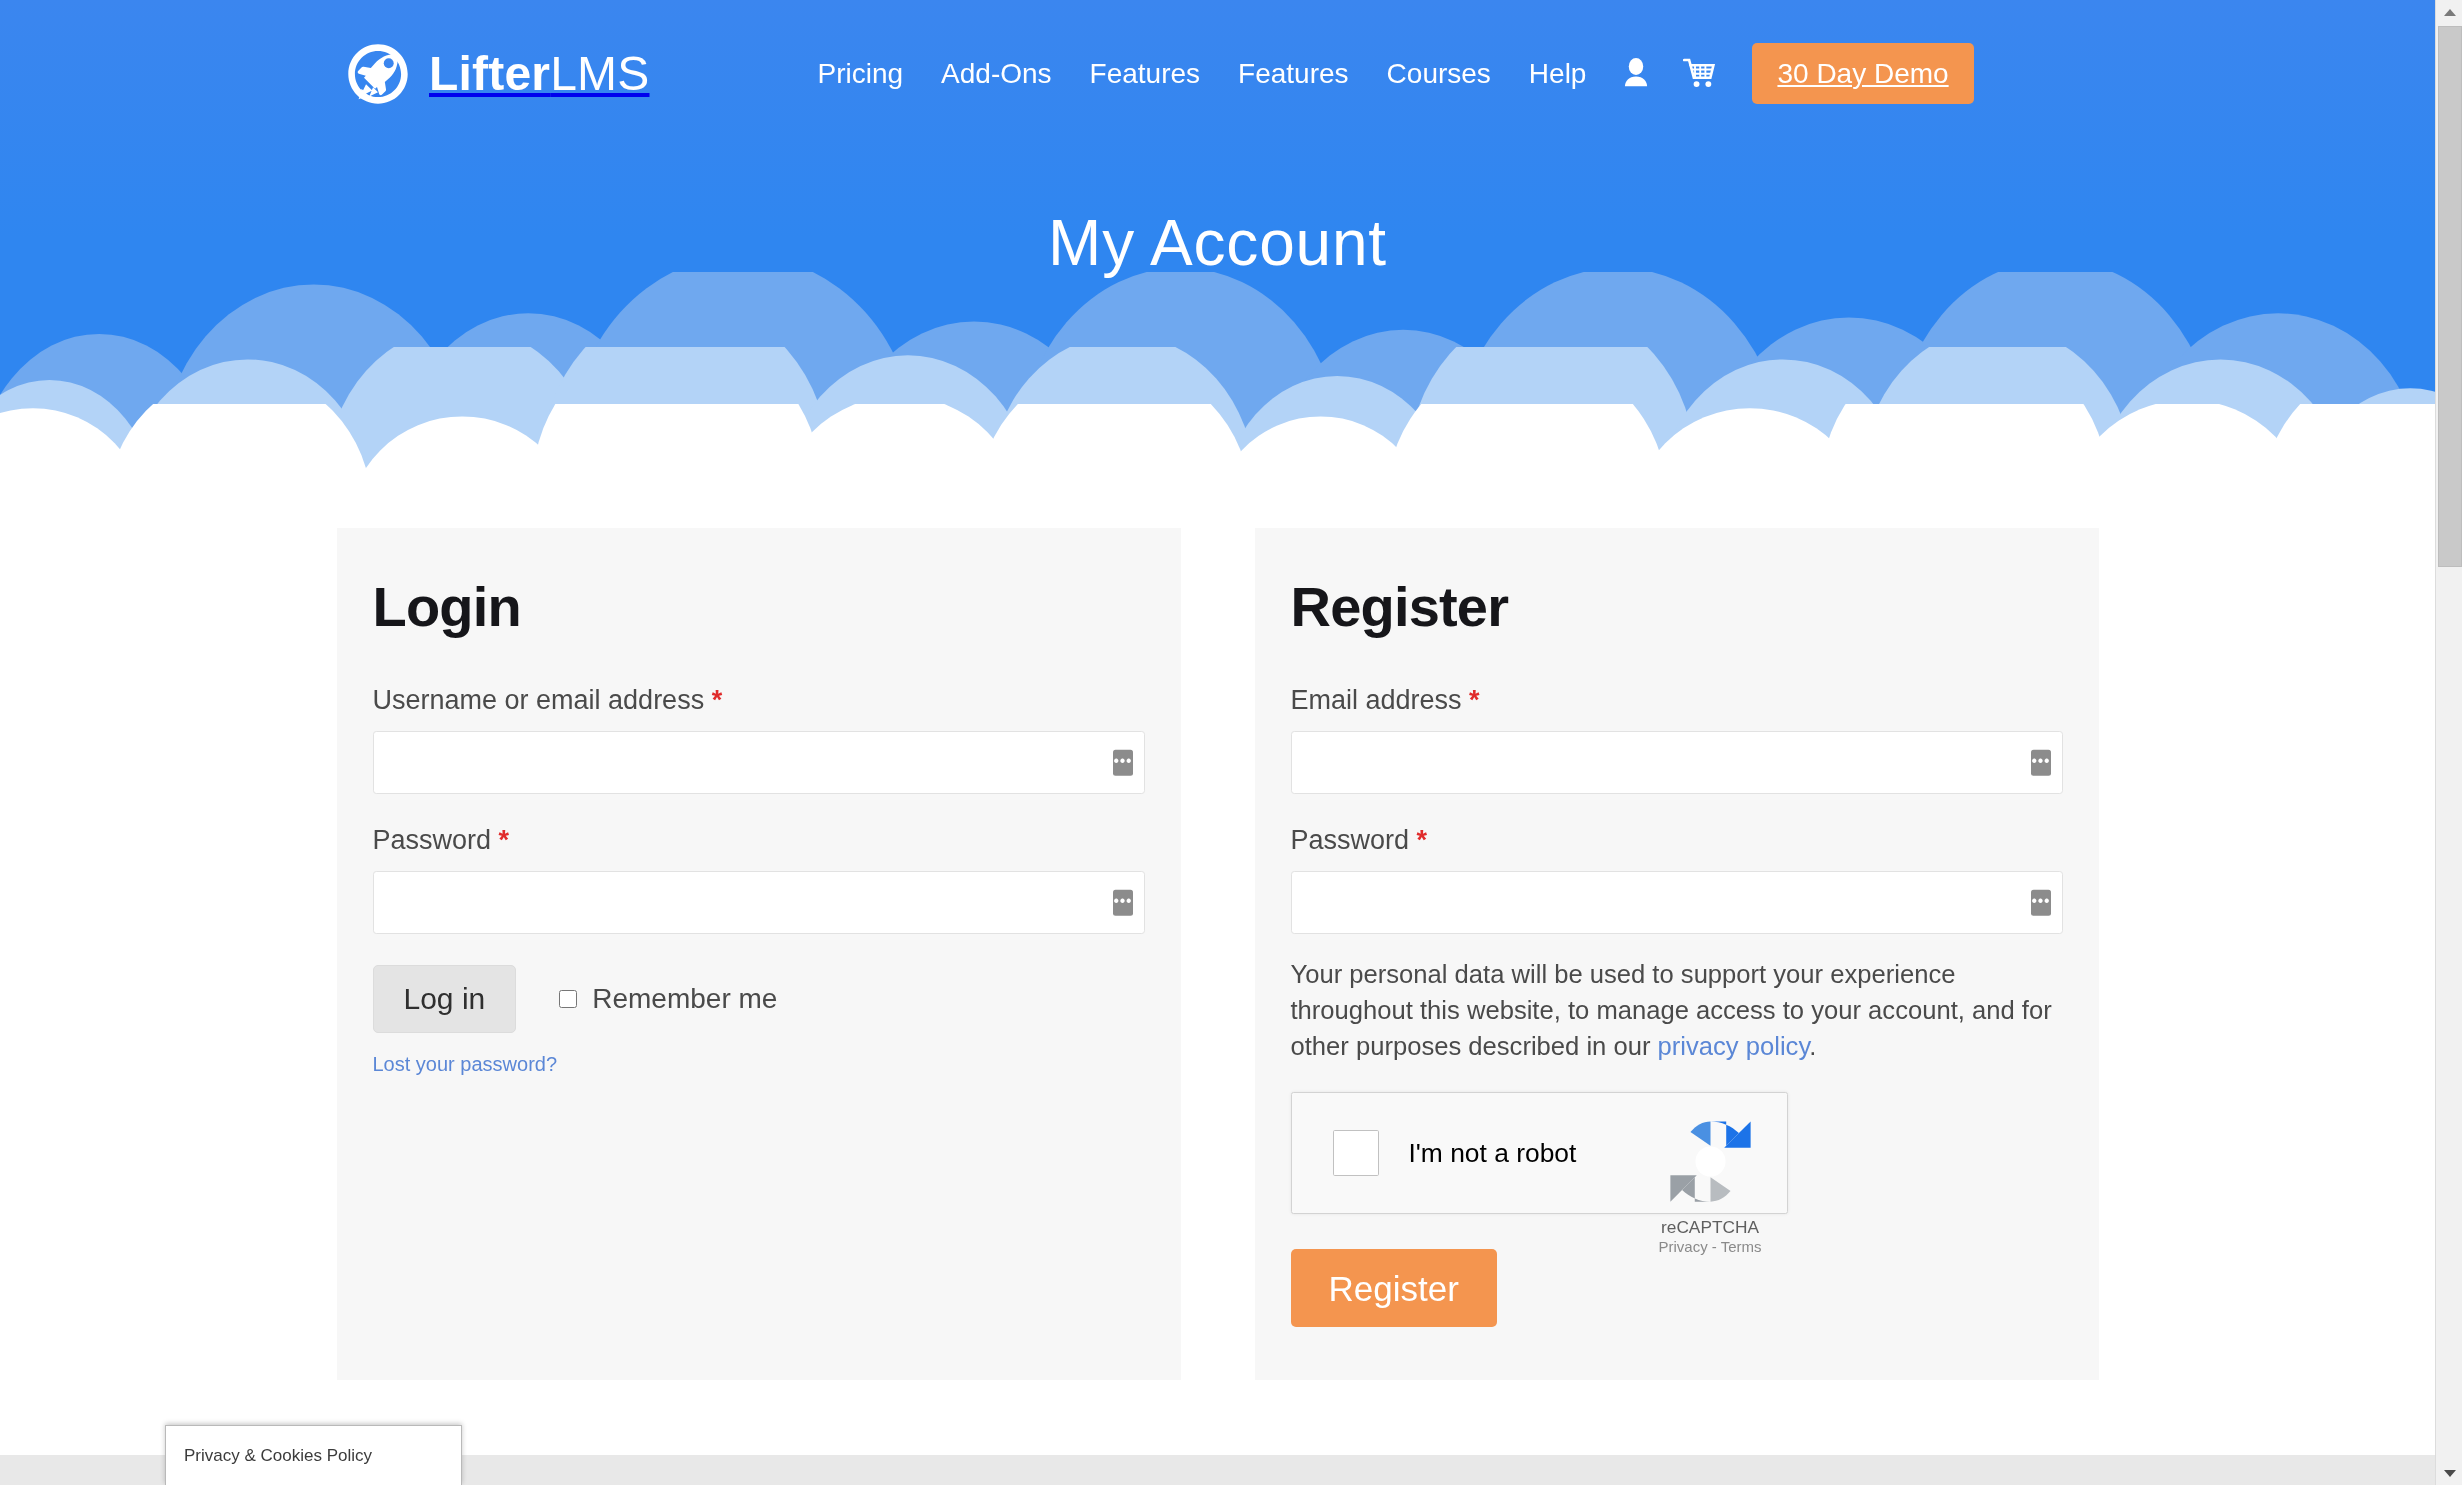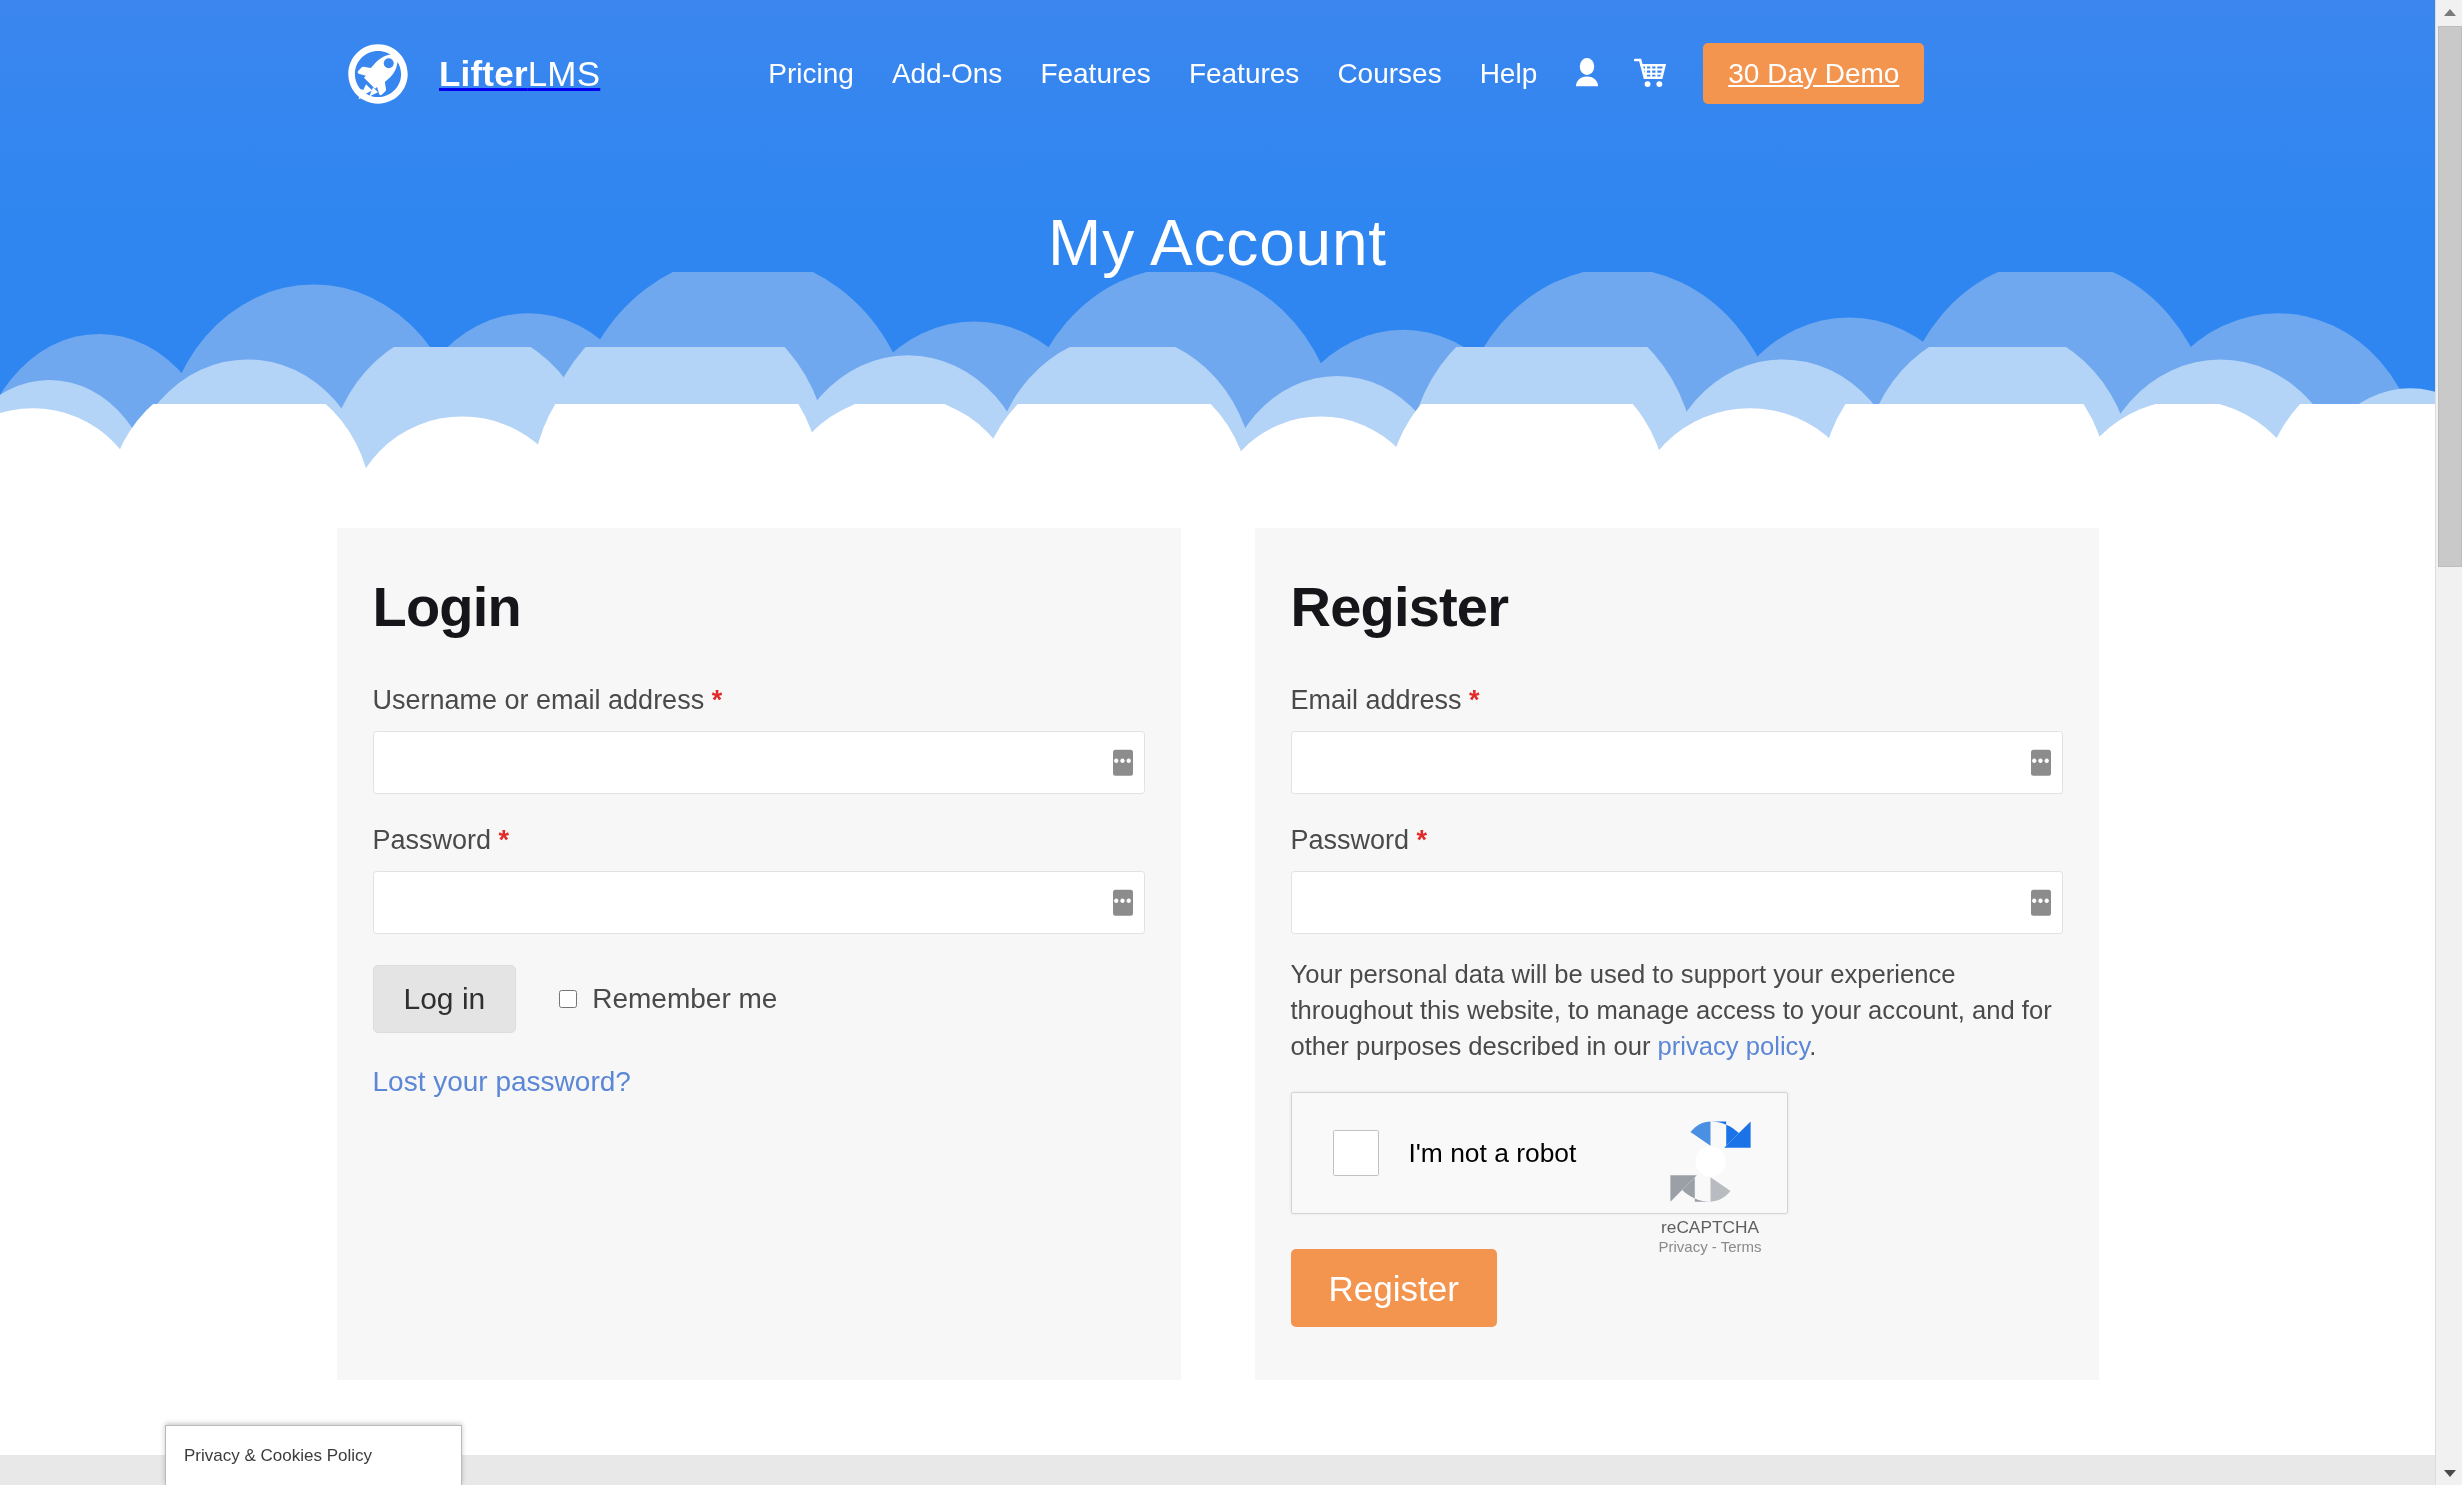--- a/index.html
+++ b/index.html
@@ -50,21 +50,21 @@
   .cloud-layer svg { display:block; width:2435px; }
 
   
   .nav {
     position: absolute; top: 0; left: 0; width: 2435px; height: 147px;
     display: flex; align-items: center; z-index: 30;
   }
   .brand { display:flex; align-items:center; margin-left: 345px; }
   .brand-mark { width: 66px; height: 66px; flex: 0 0 66px; }
   .brand-text {
-    margin-left: 28px; color:#fff; font-size: 35px; letter-spacing: 0.2px; white-space: nowrap;
+    margin-left: 18px; color:#fff; font-size: 48px; letter-spacing: 0.2px; white-space: nowrap;
   }
   .brand-text b { font-weight: 700; }
   .brand-text span { font-weight: 300; }
 
   .nav-menu { display:flex; align-items:center; margin-left: 149px; gap: 0; }
   .nav-link {
     color:#ffffff; font-size: 28px; font-weight: 400; padding: 0 19px;
     text-decoration:none; white-space:nowrap; cursor:pointer;
   }
   .nav-icon-btn {
@@ -122,21 +122,21 @@
     color:#2f2f2f; font-size: 30px; font-weight:400; padding: 18px 30px;
     font-family:"Liberation Sans", sans-serif; cursor:pointer; line-height:1;
   }
   .remember {
     display:flex; align-items:center; margin-left: 43px; cursor:pointer;
   }
   .remember input { width: 18px; height: 18px; margin: 0; cursor:pointer; }
   .remember label { font-size: 28px; color:#4a4a4a; margin-left: 15px; cursor:pointer; }
 
   .lost-link {
-    display:inline-block; margin-top: 33px; color:#5b87d6; font-size: 28px; text-decoration:none; cursor:pointer;
+    display:inline-block; margin-top: 20px; color:#5b87d6; font-size: 20px; text-decoration:none; cursor:pointer;
   }
 
   .privacy-note {
     font-size: 25.6px; line-height: 1.42; color:#4a4a4a; margin-top: 6.6px; margin-bottom: 28px;
   }
   .privacy-note a { color:#5b87d6; text-decoration:none; cursor:pointer; }
 
   
   .recaptcha {
     width: 497px; height: 122px; background:#f9f9f9; border:0.8px solid #d3d3d3;

